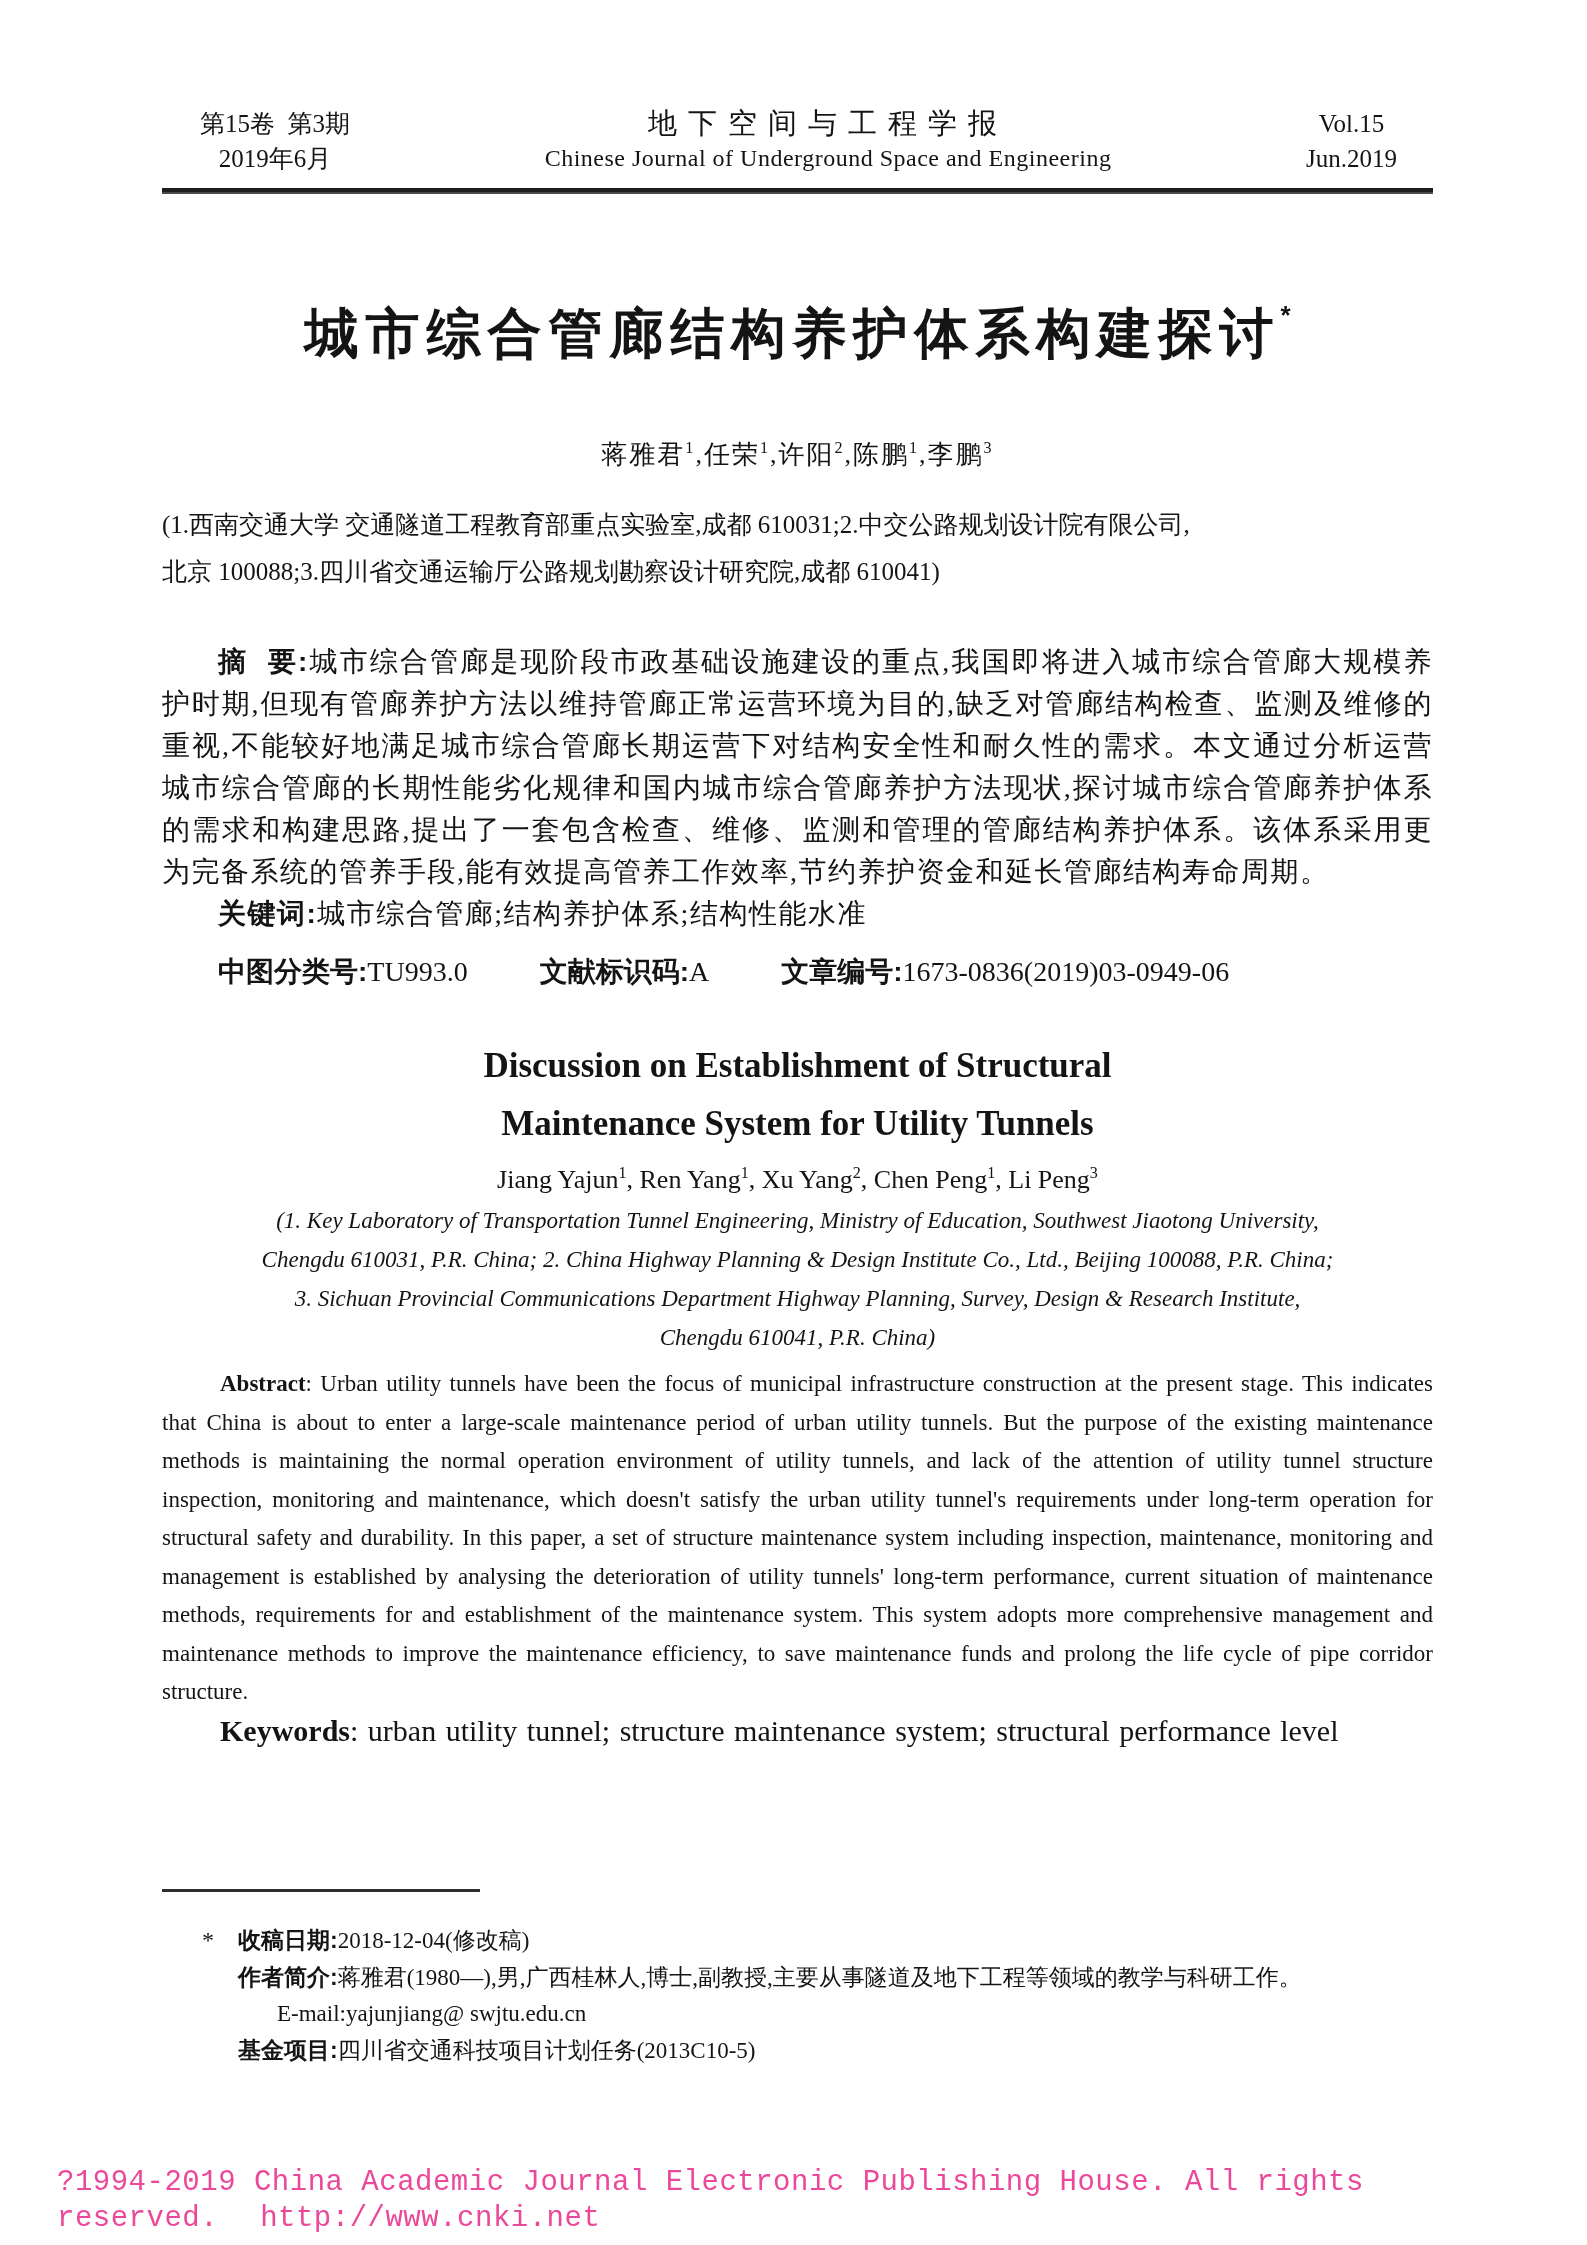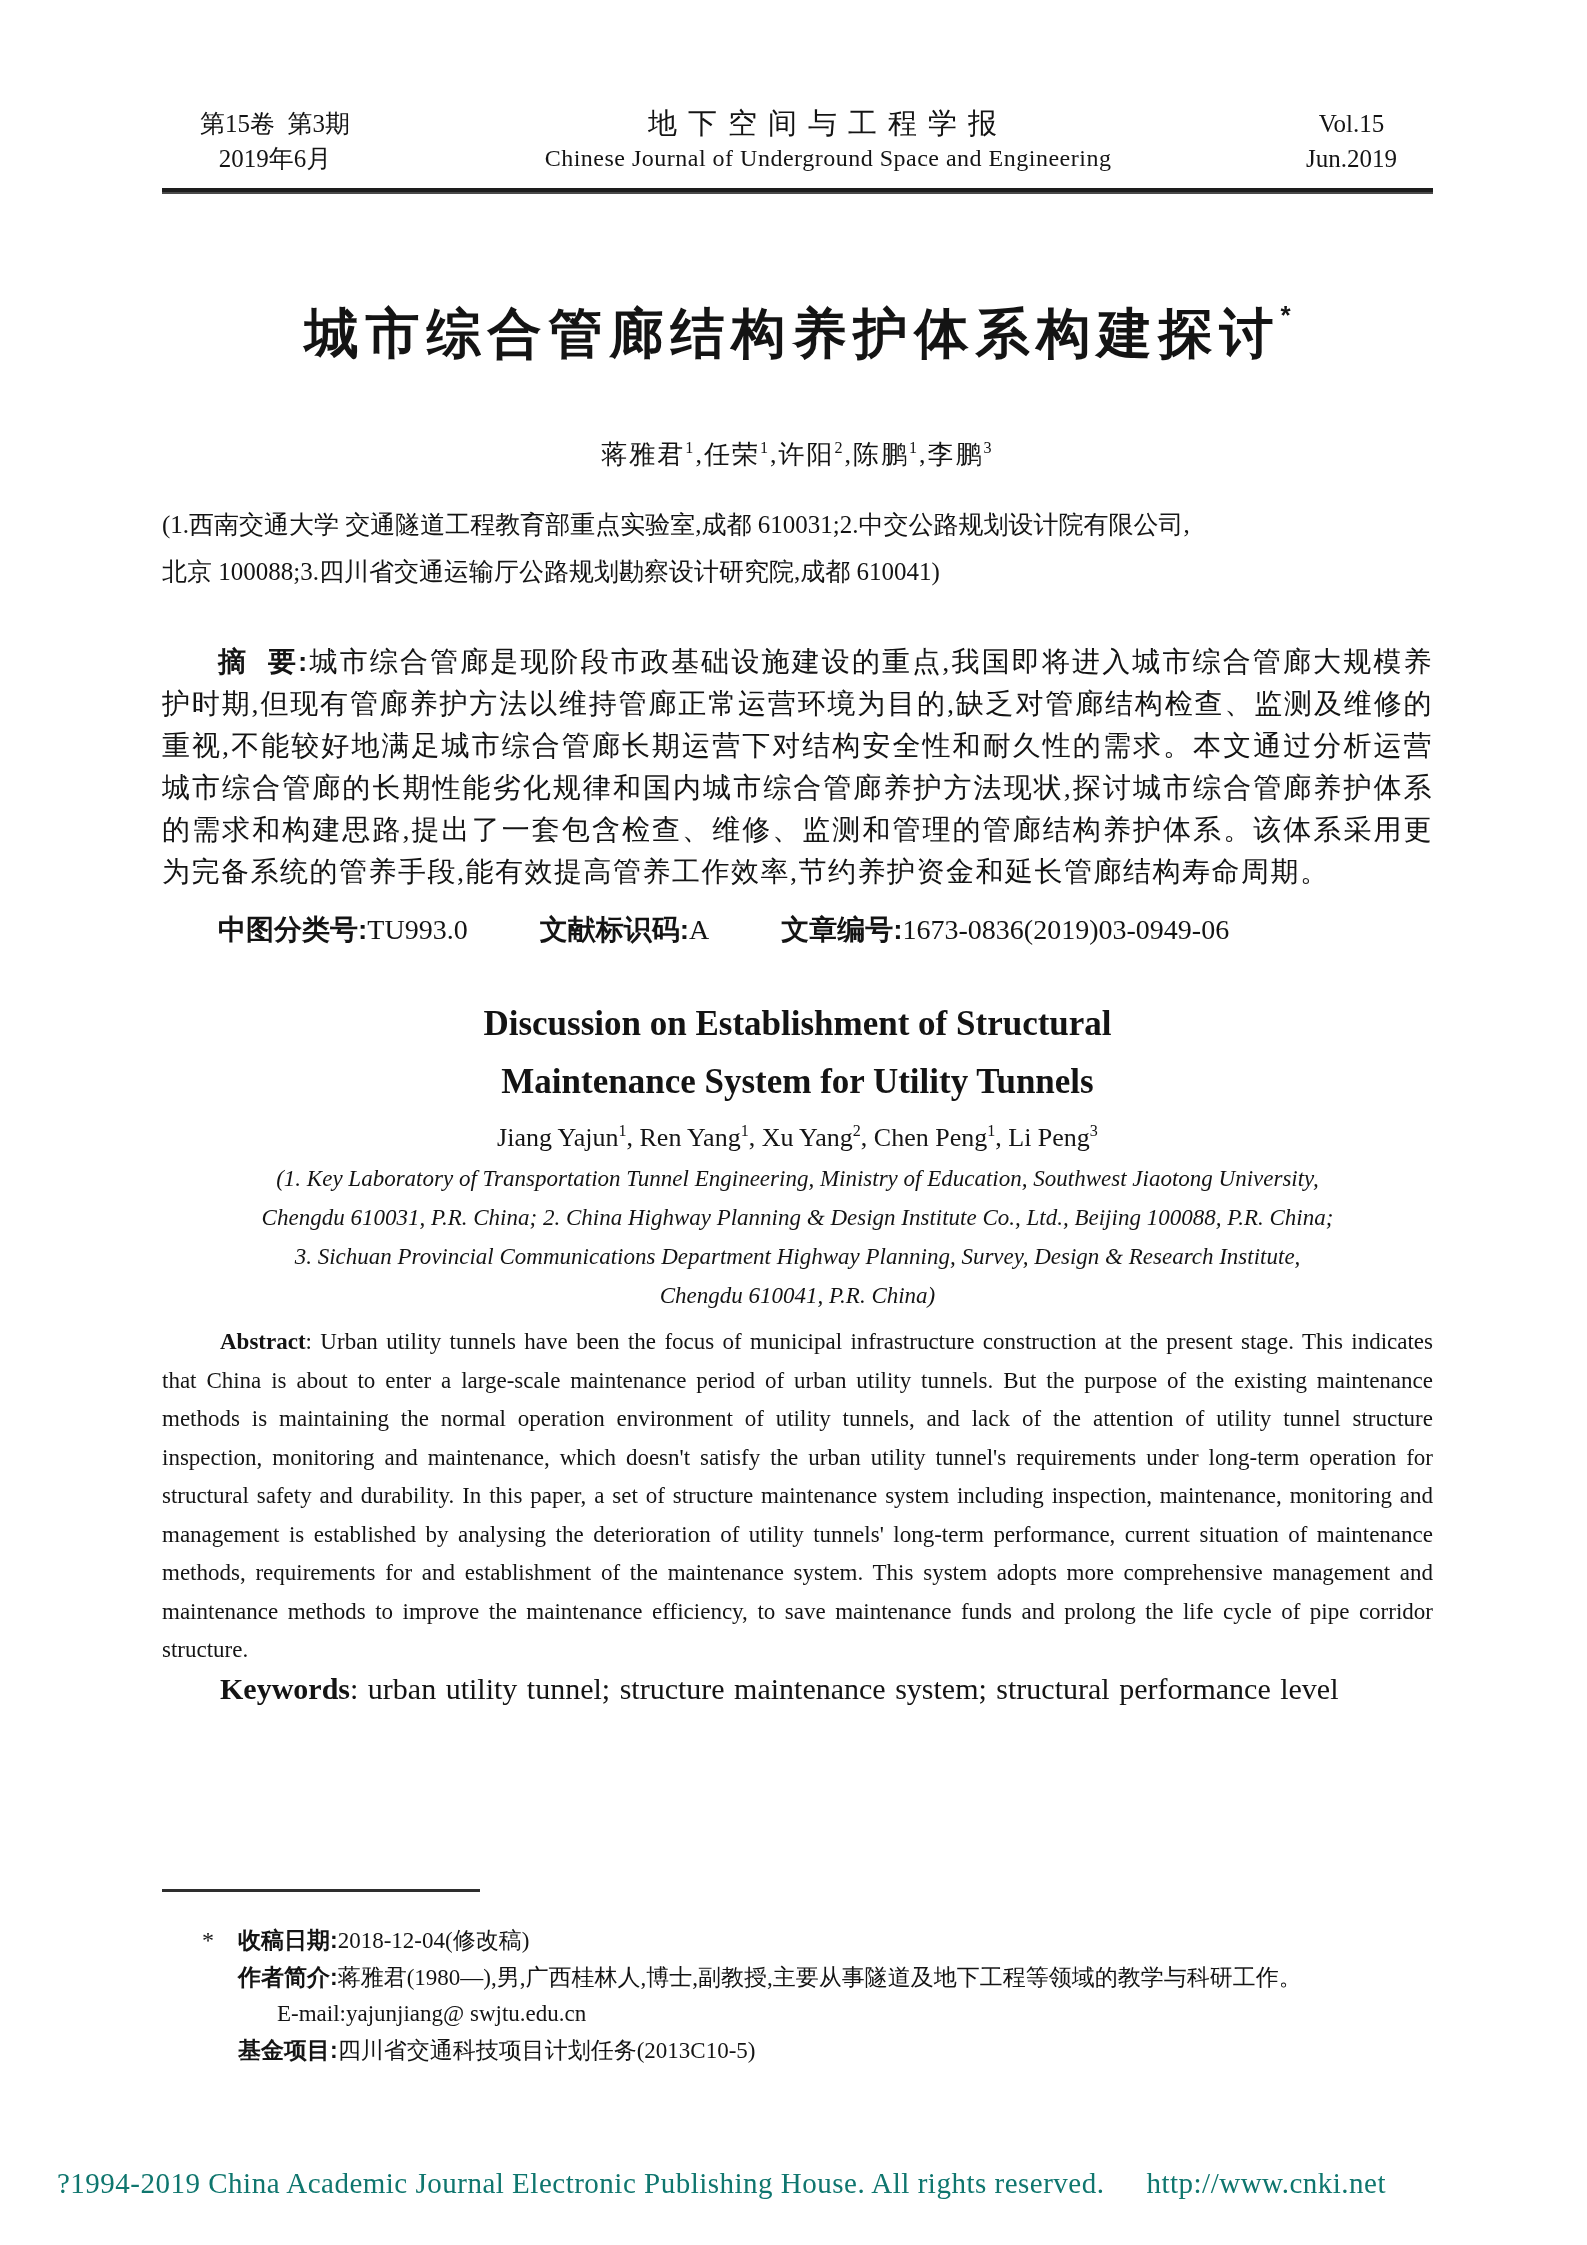--- a/index.html
+++ b/index.html
@@ -145,22 +145,23 @@
   .fn-indent1 { padding-left: 76px; }
   .fn-indent2 { padding-left: 115px; }
 
   
   .cnki-footer {
     position: absolute;
     top: 2165px;
     left: 57px;
     font-size: 29px;
     line-height: 36px;
-    color: #0f766e;
+    color: #ec4899;
     letter-spacing: 0.5px;
+    font-family: Liberation Mono, monospace;
   }
   .cnki-footer .url { margin-left: 42px; }
 </style>
 </head>
 <body>
 
 <div class="page">
   <div class="content">
 
     <div class="jheader">
@@ -184,20 +185,21 @@
     <div class="authors-cn"><span><span>蒋雅君</span><sup>1</sup><span>,</span></span><span><span>任荣</span><sup>1</sup><span>,</span></span><span><span>许阳</span><sup>2</sup><span>,</span></span><span><span>陈鹏</span><sup>1</sup><span>,</span></span><span><span>李鹏</span><sup>3</sup><span></span></span>
     </div>
 
     <div class="affil-cn">
       <div>(1.西南交通大学 交通隧道工程教育部重点实验室,成都 610031;2.中交公路规划设计院有限公司,</div>
       <div>北京 100088;3.四川省交通运输厅公路规划勘察设计研究院,成都 610041)</div>
     </div>
 
     <p class="abstract-cn"><span class="label-hei">摘  要:</span><span>城市综合管廊是现阶段市政基础设施建设的重点,我国即将进入城市综合管廊大规模养护时期,但现有管廊养护方法以维持管廊正常运营环境为目的,缺乏对管廊结构检查、监测及维修的重视,不能较好地满足城市综合管廊长期运营下对结构安全性和耐久性的需求。本文通过分析运营城市综合管廊的长期性能劣化规律和国内城市综合管廊养护方法现状,探讨城市综合管廊养护体系的需求和构建思路,提出了一套包含检查、维修、监测和管理的管廊结构养护体系。该体系采用更为完备系统的管养手段,能有效提高管养工作效率,节约养护资金和延长管廊结构寿命周期。</span></p>
 
+    <p class="keywords-cn"><span class="label-hei">关键词:</span><span>城市综合管廊;结构养护体系;结构性能水准</span></p>
 
     <p class="class-line"><span class="seg"><span class="label-hei">中图分类号:</span><span>TU993.0</span></span><span class="seg"><span class="label-hei">文献标识码:</span><span>A</span></span><span class="seg"><span class="label-hei">文章编号:</span><span>1673-0836(2019)03-0949-06</span></span>
     </p>
 
     <div class="title-en">
       <div>Discussion on Establishment of Structural</div>
       <div>Maintenance System for Utility Tunnels</div>
     </div>
 
     <div class="authors-en"><span><span>Jiang Yajun</span><sup>1</sup><span>, </span></span><span><span>Ren Yang</span><sup>1</sup><span>, </span></span><span><span>Xu Yang</span><sup>2</sup><span>, </span></span><span><span>Chen Peng</span><sup>1</sup><span>, </span></span><span><span>Li Peng</span><sup>3</sup><span></span></span>

